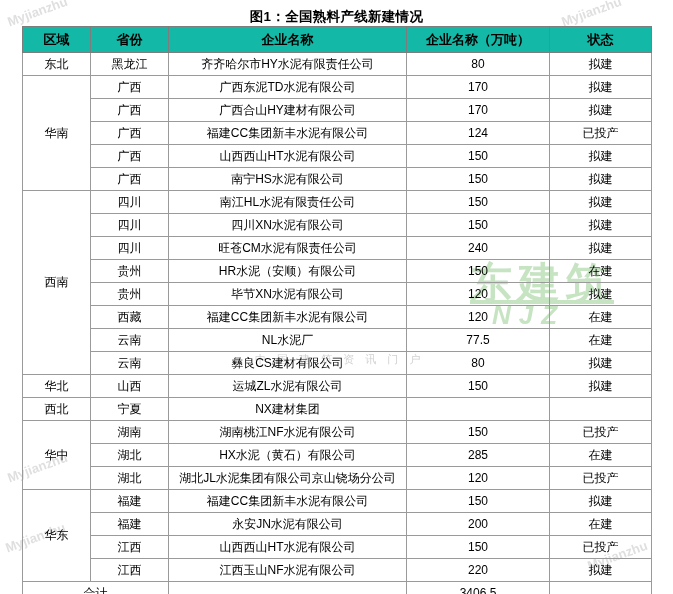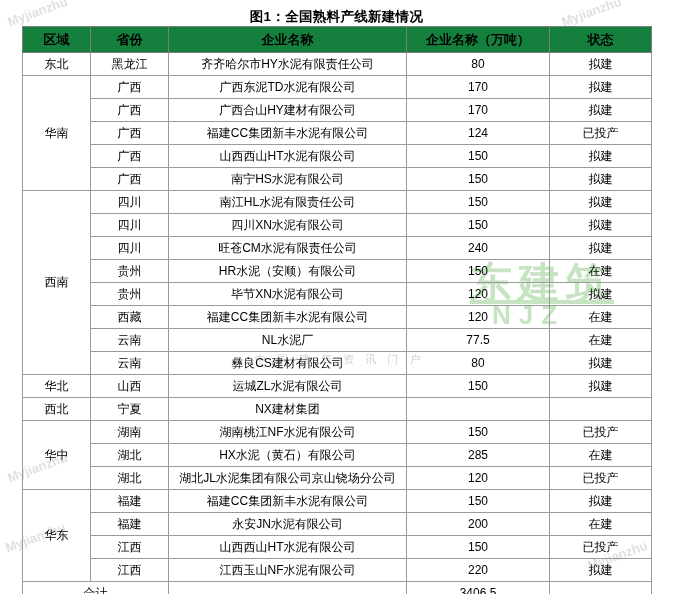--- a/index.html
+++ b/index.html
@@ -46,21 +46,21 @@
     color: #000000;
     text-align: center;
     vertical-align: middle;
     height: 22px;
     padding: 0 2px;
     font-weight: normal;
     white-space: nowrap;
     overflow: hidden;
   }
   table.main thead th {
-    background: #15803d;
+    background: #14b8a6;
     font-weight: bold;
     font-size: 13px;
     height: 25px;
     border: 1px solid #7d7d7d;
   }
   td.region {
     font-weight: bold;
     font-size: 13px;
   }
   td.total-label {
@@ -91,20 +91,21 @@
     opacity: 0.85;
   }
   .wm-big {
     font-size: 42px;
     letter-spacing: 6px;
     text-decoration: underline;
   }
   .wm-mid {
     font-size: 26px;
     letter-spacing: 8px;
+    font-style: italic;
   }
   .wm-small {
     font-size: 11px;
     letter-spacing: 4px;
     text-align: right;
   }
   .wm-corner {
     color: #dcdcdc;
     font-size: 13px;
     opacity: 0.9;

